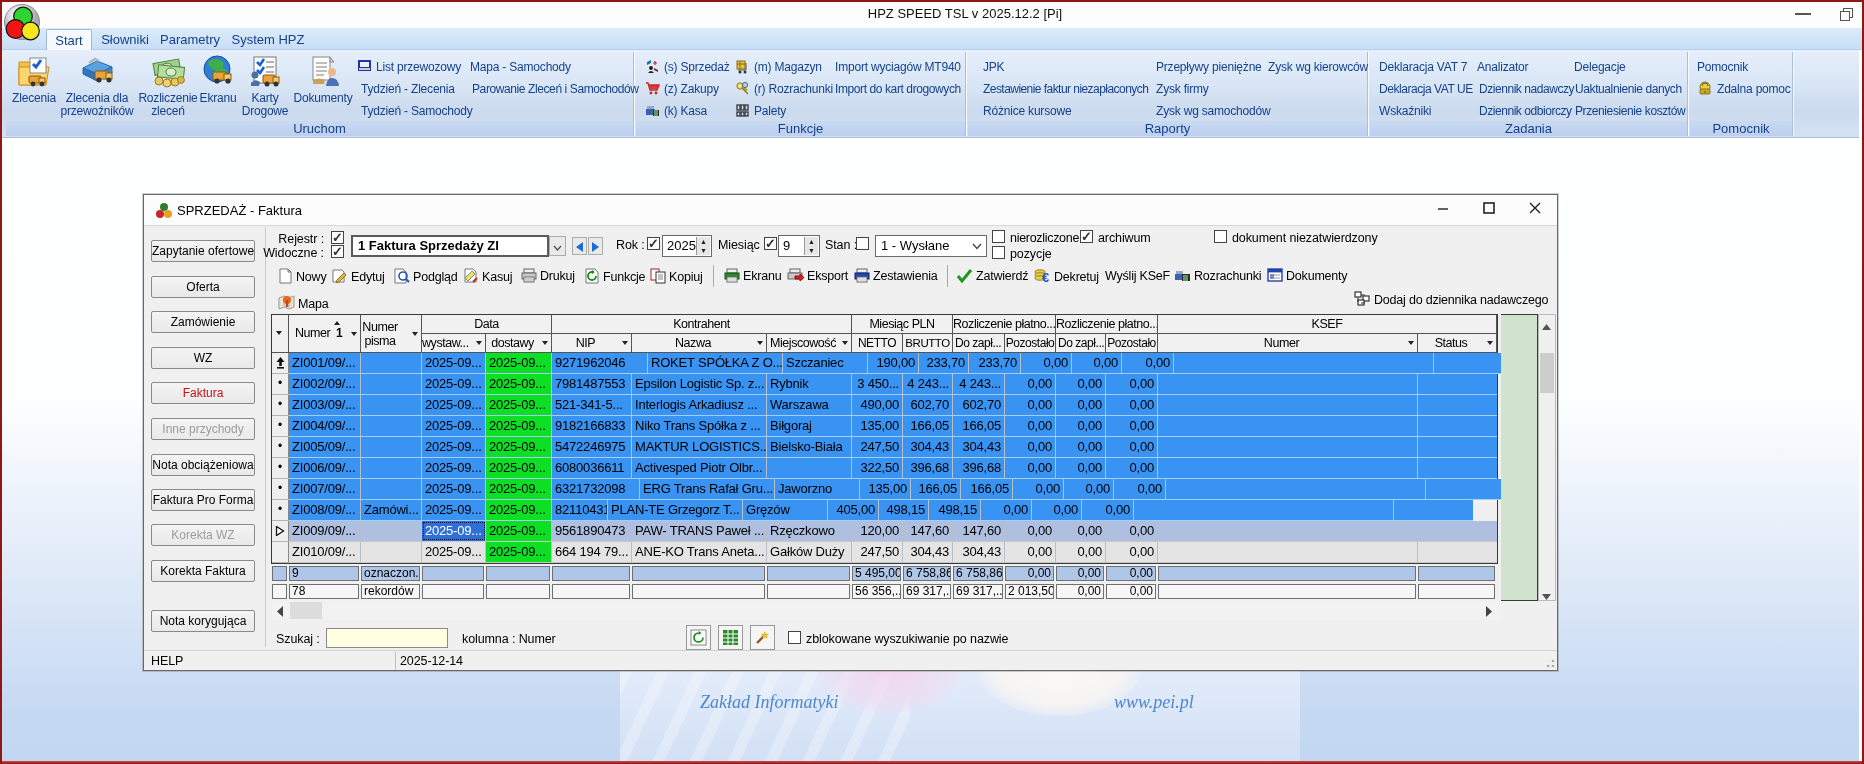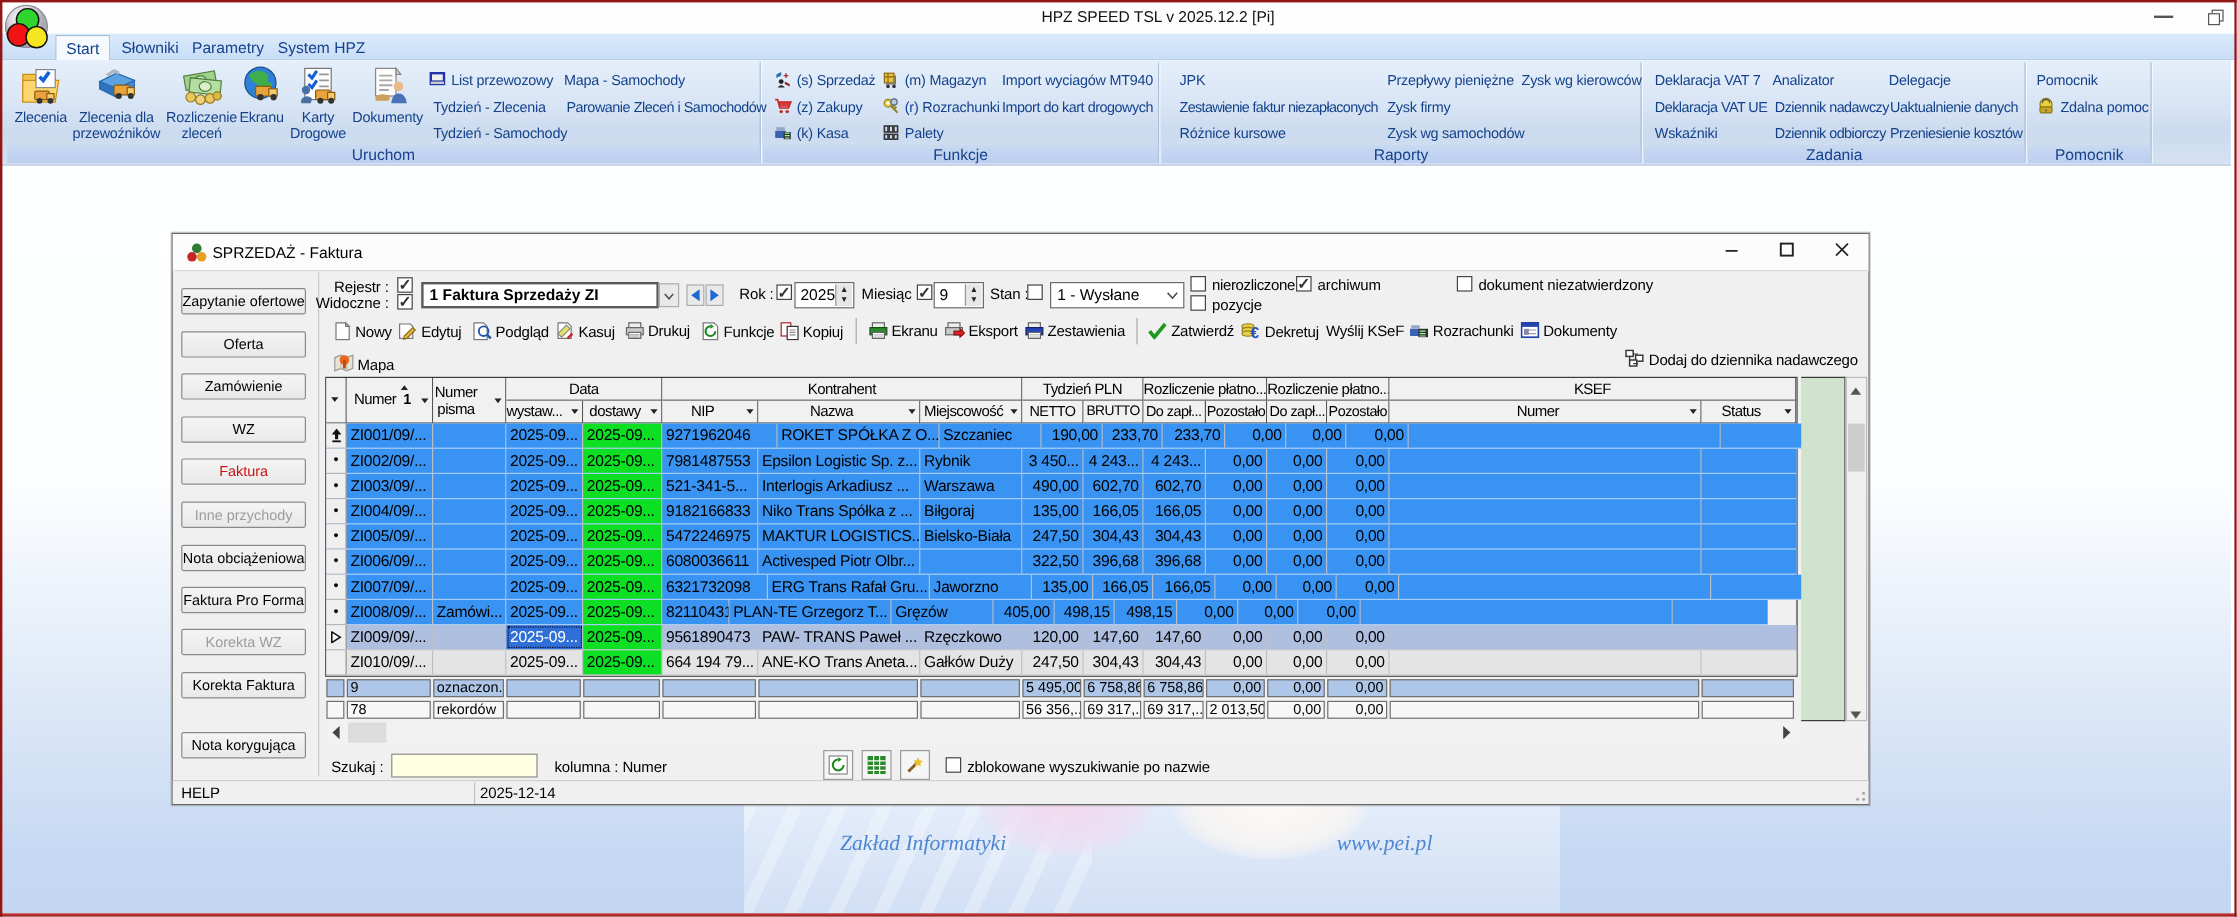--- a/index.html
+++ b/index.html
@@ -454,21 +454,21 @@
         <b style="position:absolute;left:47px;font-size:12px;">1</b>
         <span style="position:absolute;left:45px;top:6px;width:0;height:0;border-left:3px solid transparent;border-right:3px solid transparent;border-bottom:4px solid #222;"></span>
         <span style="position:absolute;right:3px;top:17px;" class="arr"></span>
       </div>
       <div class="hc" style="left:217px;top:120px;width:61px;height:38px;line-height:37px;padding-right:12px;">
         <div style="line-height:14px;padding-top:5px;padding-right:10px;">Numer<br>pisma</div>
         <span style="position:absolute;right:3px;top:17px;" class="arr"></span>
       </div>
       <div class="hc" style="left:278px;top:120px;width:130px;height:19px;line-height:18px;">Data</div>
       <div class="hc" style="left:408px;top:120px;width:300px;height:19px;line-height:18px;">Kontrahent</div>
-      <div class="hc" style="left:708px;top:120px;width:101px;height:19px;line-height:18px;">Tydzień PLN</div>
+      <div class="hc" style="left:708px;top:120px;width:101px;height:19px;line-height:18px;">Miesiąc PLN</div>
       <div class="hc" style="left:809px;top:120px;width:103px;height:19px;line-height:18px;">Rozliczenie płatno...</div>
       <div class="hc" style="left:912px;top:120px;width:102px;height:19px;line-height:18px;">Rozliczenie płatno...</div>
       <div class="hc" style="left:1014px;top:120px;width:339px;height:19px;line-height:18px;">KSEF</div>
       <div class="hc" style="left:278px;top:139px;width:64px;height:19px;line-height:18px;padding-right:28px;">wystaw...<span style="position:absolute;right:3px;top:7px;" class="arr"></span></div>
       <div class="hc" style="left:342px;top:139px;width:66px;height:19px;line-height:18px;padding-right:12px;">dostawy<span style="position:absolute;right:3px;top:7px;" class="arr"></span></div>
       <div class="hc" style="left:408px;top:139px;width:80px;height:19px;line-height:18px;padding-right:12px;">NIP<span style="position:absolute;right:3px;top:7px;" class="arr"></span></div>
       <div class="hc" style="left:488px;top:139px;width:135px;height:19px;line-height:18px;padding-right:12px;">Nazwa<span style="position:absolute;right:3px;top:7px;" class="arr"></span></div>
       <div class="hc" style="left:623px;top:139px;width:85px;height:19px;line-height:18px;padding-right:12px;">Miejscowość<span style="position:absolute;right:3px;top:7px;" class="arr"></span></div>
       <div class="hc" style="left:708px;top:139px;width:51px;height:19px;line-height:18px;font-size:12px;">NETTO</div>
       <div class="hc" style="left:759px;top:139px;width:50px;height:19px;line-height:18px;font-size:11.5px;">BRUTTO</div>

